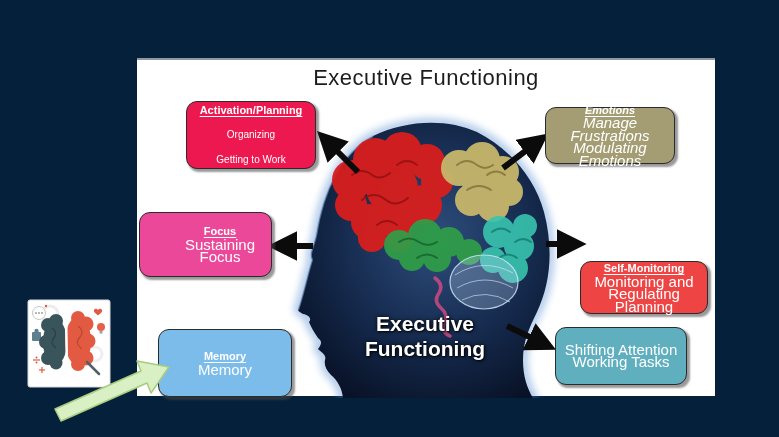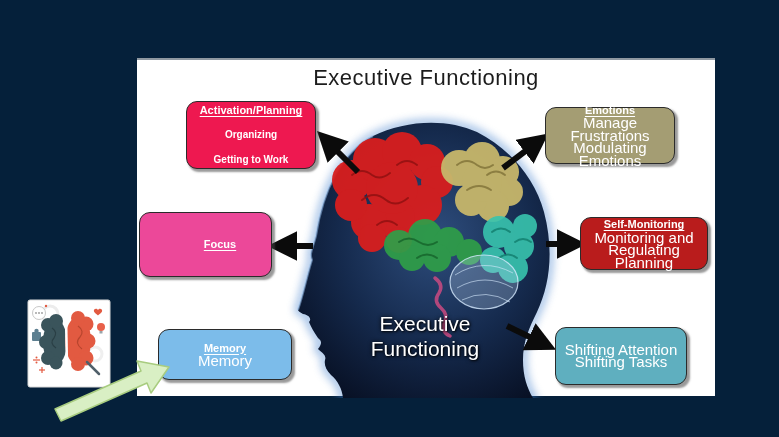--- a/index.html
+++ b/index.html
@@ -22,31 +22,31 @@
     position:absolute;border:1.5px solid #2b2b2b;border-radius:11px;
     box-shadow:2.5px 2.5px 2px rgba(70,70,70,.55);
     color:#ffffff;text-align:center;display:flex;flex-direction:column;
     justify-content:center;box-sizing:border-box;padding:2px 3px;line-height:12.5px;
   }
   .box-title{
     font-weight:bold;font-size:11px;text-decoration:underline;
     text-underline-offset:2px;margin-bottom:1px;
   }
   .box-line{font-size:15px;}
-  .bold-lines .box-line{font-weight:bold;font-size:10px;}
+  .bold-lines .box-line{font-weight:normal;font-size:10px;}
   .b-activation{left:49px;top:41px;width:130px;height:68px;}
   .b-emotions{left:408px;top:47px;width:130px;height:57px;}
   .b-focus{left:2px;top:152px;width:133px;height:65px;}
   .b-selfmon{left:443px;top:157px;width:128px;height:53px;}
-  .b-memory{left:21px;top:269px;width:134px;height:51px;}
+  .b-memory{left:21px;top:269px;width:134px;height:68px;}
   .b-flex{left:418px;top:267px;width:132px;height:58px;}
   
   .center-label{
     position:absolute;left:168px;top:251px;width:240px;text-align:center;
-    font-weight:normal;font-size:21px;line-height:25px;color:#ffffff;
+    font-weight:bold;font-size:21px;line-height:25px;color:#ffffff;
     text-shadow:0 0 4px rgba(0,0,0,.9), 1px 1px 2px rgba(0,0,0,.8);
   }
   .art{position:absolute;left:0;top:0;}
   .overlay-svg{position:absolute;left:0px;top:280px;}
 </style>
 </head>
 <body style="background-color: rgb(5, 32, 58);">
 
 <div class="stage">
 
@@ -159,44 +159,45 @@
       <div>Executive</div>
       <div>Functioning</div>
     </div>
 
     <div class="box b-activation bold-lines" style="background-color: rgb(238, 24, 80); justify-content: space-between;">
       <div class="box-title">Activation/Planning</div>
       <div class="box-line">Organizing</div>
       <div class="box-line">Getting to Work</div>
     </div>
 
-    <div class="box b-emotions" style="background-color: rgb(164, 157, 115);">
+    <div class="box b-emotions" style="background-color: rgb(164, 157, 115); font-style: italic;">
       <div class="box-title">Emotions</div>
       <div class="box-line">Manage Frustrations</div>
       <div class="box-line">Modulating Emotions</div>
     </div>
 
     <div class="box b-focus" style="background-color: #ec4899; padding-left: 32px;">
       <div class="box-title">Focus</div>
-    </div>
-
-    <div class="box b-selfmon" style="background-color: #b91c1c;">
+      <div class="box-line">Sustaining Focus</div>
+    </div>
+
+    <div class="box b-selfmon" style="background-color: #ef4444; margin-top: 44px;">
       <div class="box-title">Self-Monitoring</div>
       <div class="box-line">Monitoring and</div>
       <div class="box-line">Regulating Planning</div>
     </div>
 
     <div class="box b-memory" style="background-color: rgb(124, 188, 234);">
       <div class="box-title">Memory</div>
       <div class="box-line">Memory</div>
     </div>
 
     <div class="box b-flex" style="background-color: rgb(95, 175, 191);">
       <div class="box-line">Shifting Attention</div>
-      <div class="box-line">Shifting Tasks</div>
+      <div class="box-line">Working Tasks</div>
     </div>
   </div>
 
   <svg class="overlay-svg" width="230" height="157" viewBox="0 0 230 157">
 
     <g>
       <rect x="28" y="20" width="82" height="87" fill="#ffffff" stroke="#d9d9d9" rx="2"></rect>
       <circle cx="50" cy="34" r="8" fill="none" stroke="#ececec" stroke-width="3"></circle>
       <circle cx="95" cy="74" r="7" fill="none" stroke="#efefef" stroke-width="3"></circle>
 

